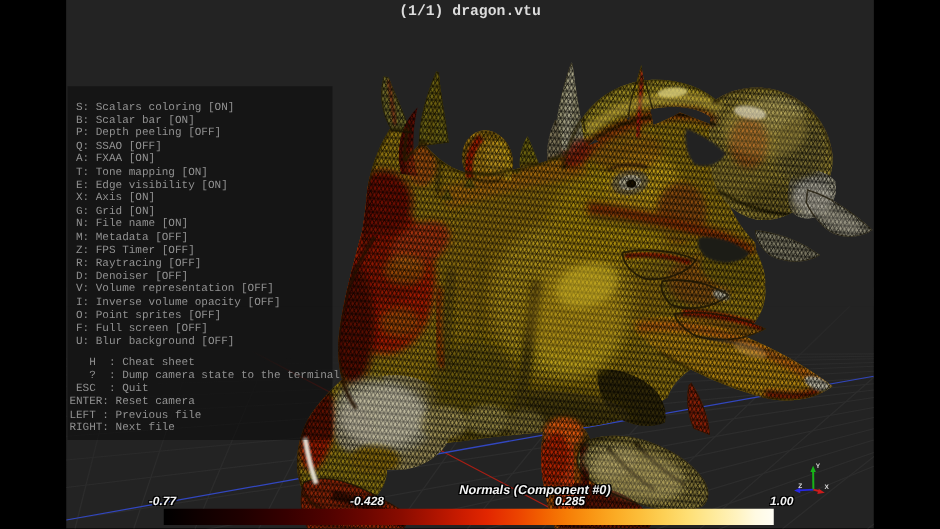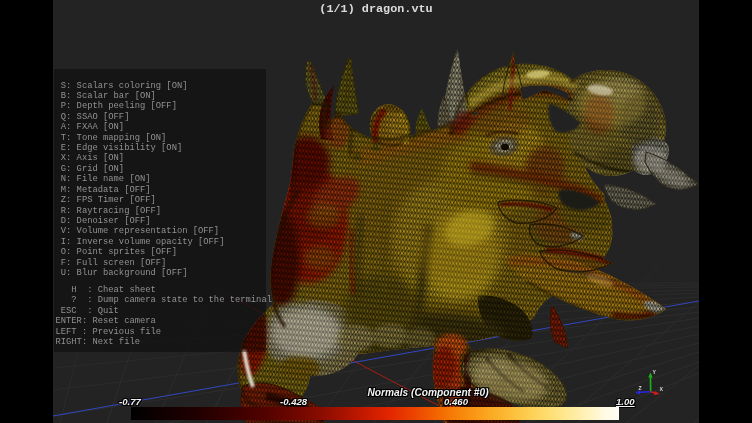--- a/index.html
+++ b/index.html
@@ -352,16 +352,16 @@
  R: Raytracing [OFF]
  D: Denoiser [OFF]
  V: Volume representation [OFF]
  I: Inverse volume opacity [OFF]
  O: Point sprites [OFF]
  F: Full screen [OFF]
  U: Blur background [OFF]</pre>
 <div id="sbtitle">Normals (Component #0)</div>
 <span class="sblab" style="left:119px;">-0.77</span>
 <span class="sblab" style="left:280px;">-0.428</span>
-<span class="sblab" style="left:444px;">0.460</span>
-<span class="sblab" style="left:616px;text-decoration:underline;">1.00</span>
+<span class="sblab" style="left:444px;">0.285</span>
+<span class="sblab" style="left:616px;">1.00</span>
 <div id="sbar"></div>
 </div>
 
 </body></html>

